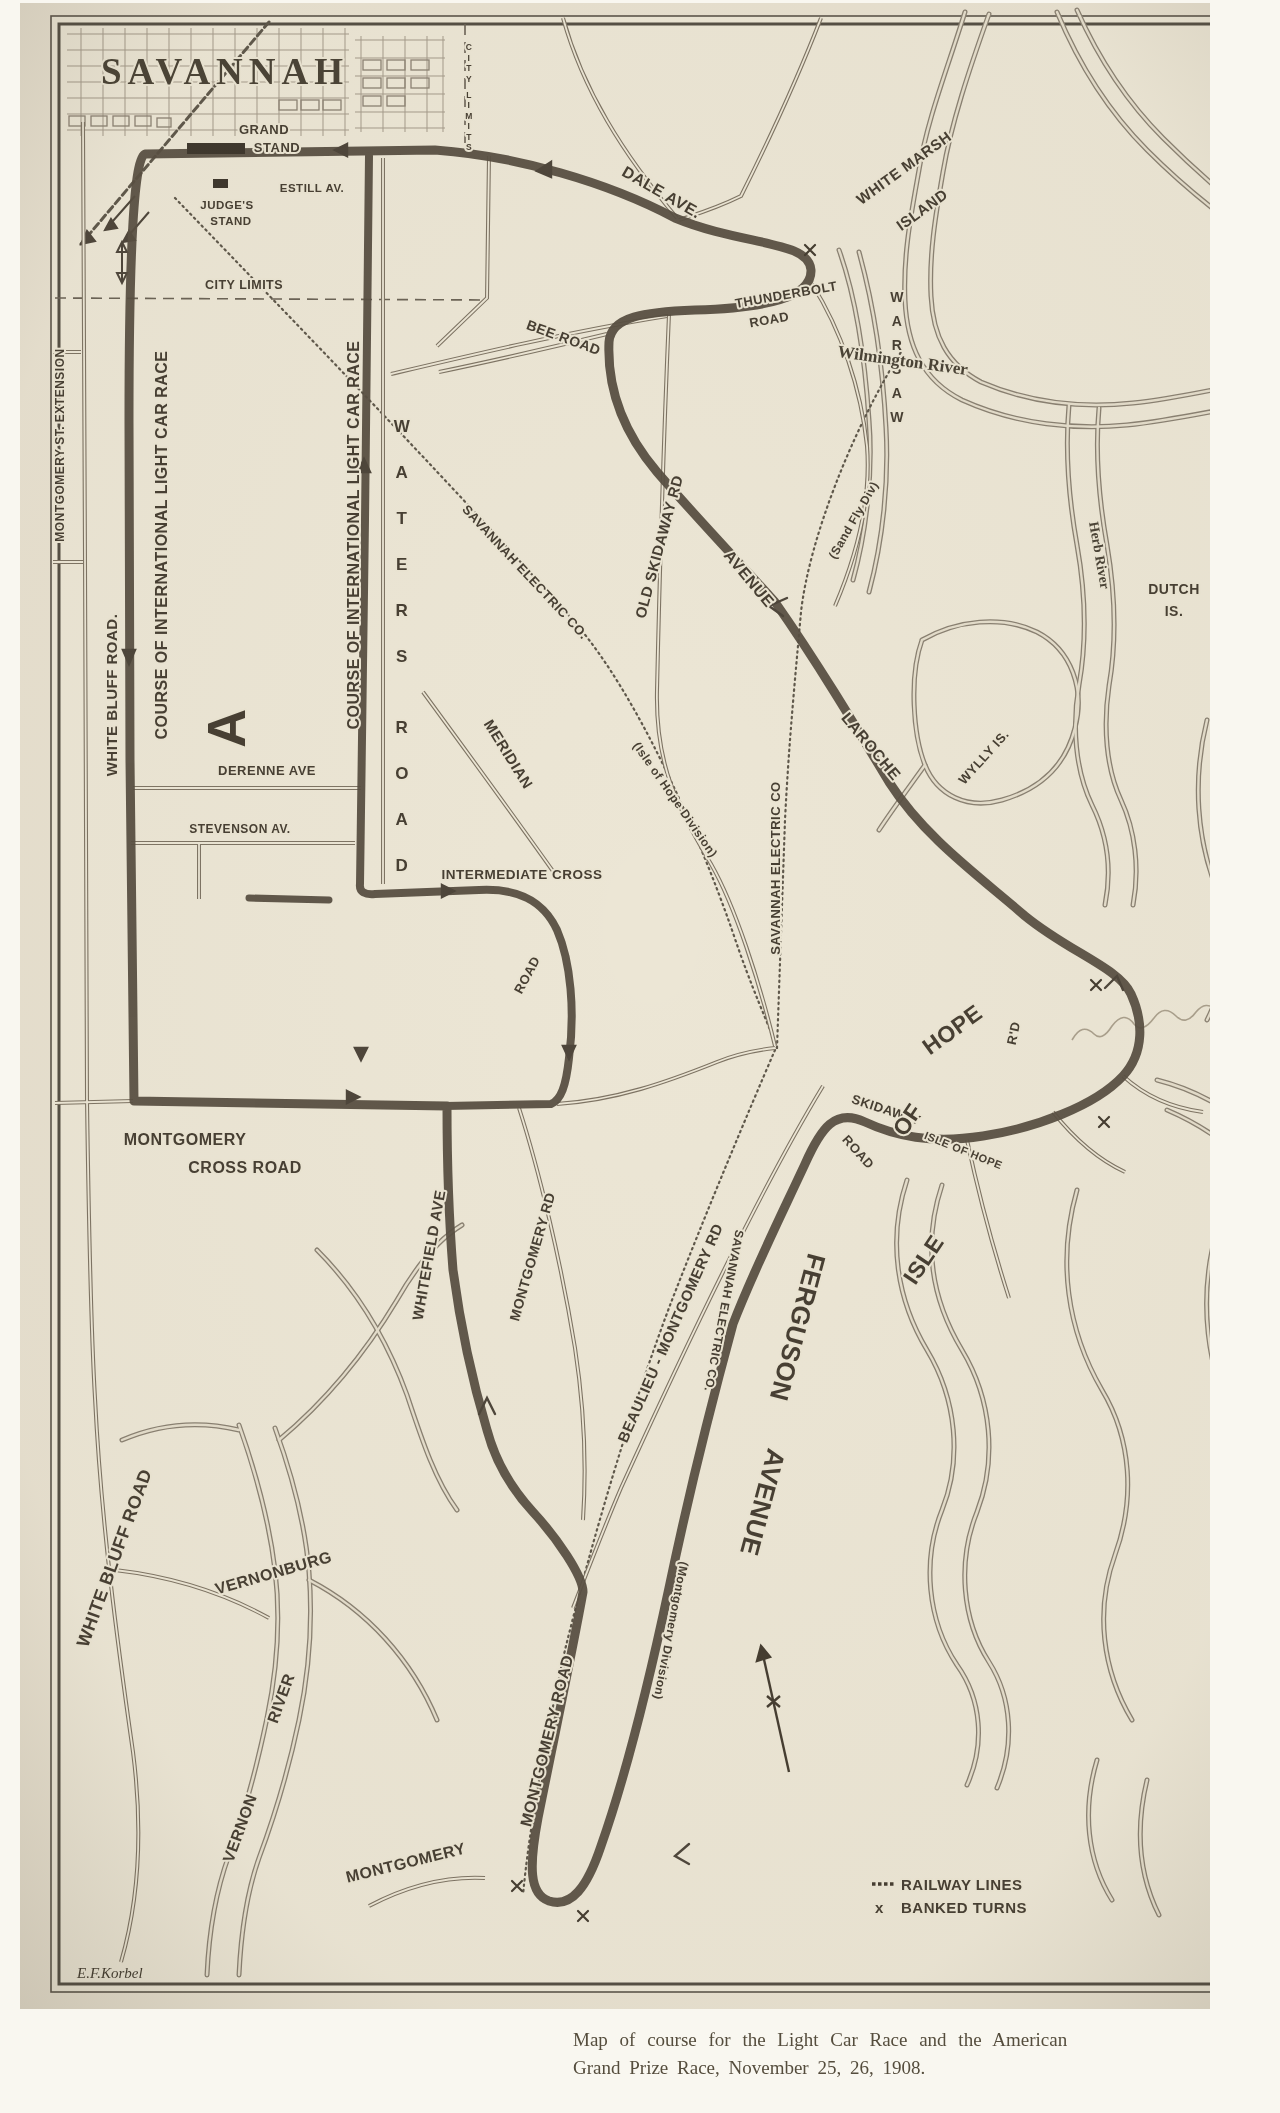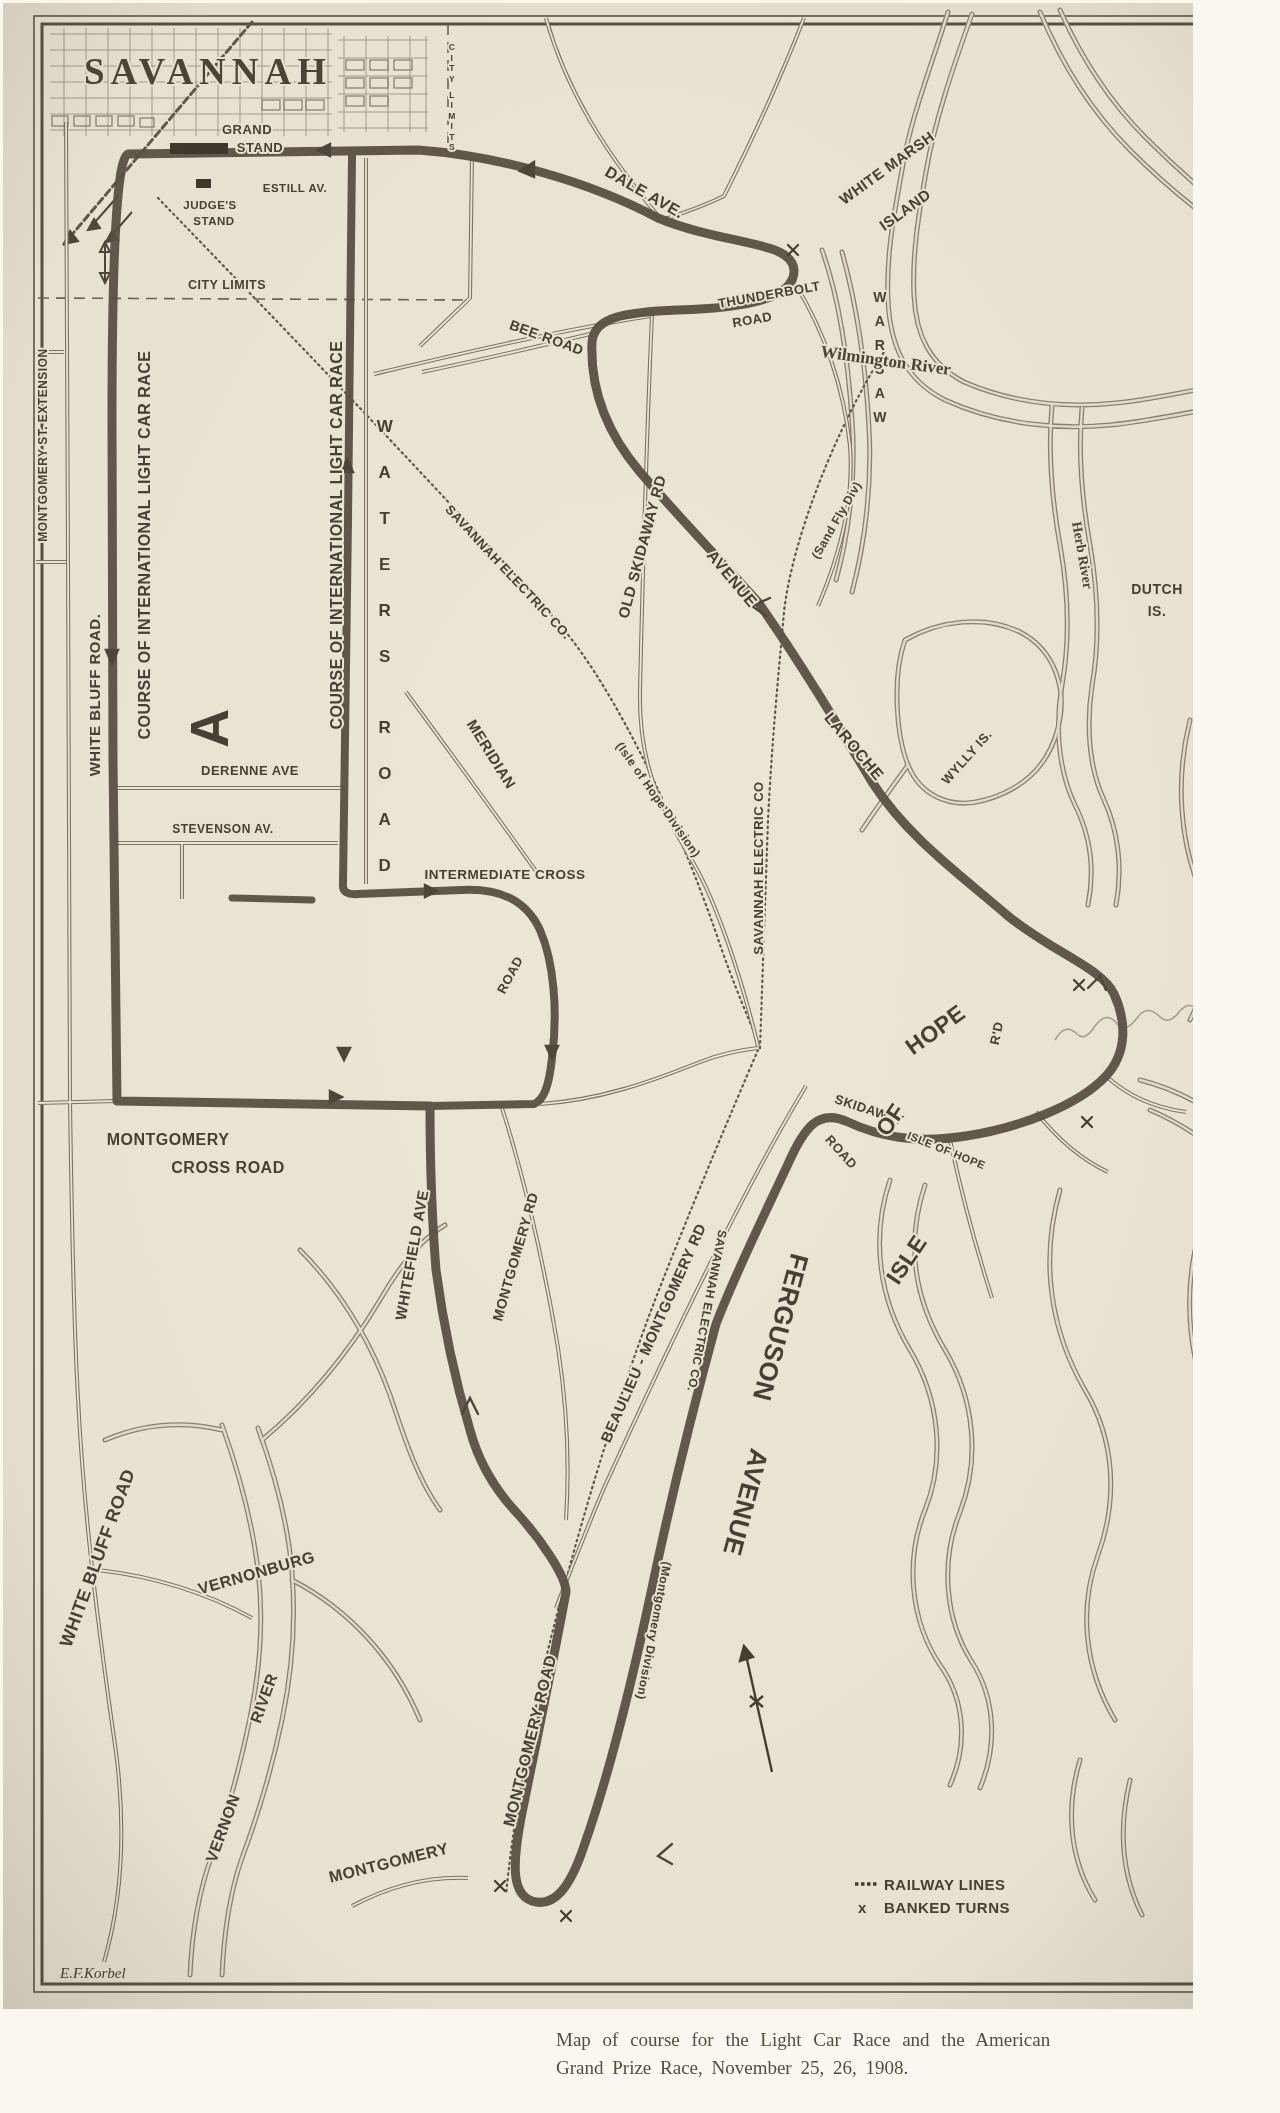--- a/index.html
+++ b/index.html
@@ -1,17 +1,17 @@
 <!DOCTYPE html>
 <html><head>
 <meta charset="utf-8">
 <style>
   html,body{margin:0;padding:0;}
   body{width:1280px;height:2113px;background:#f9f7f0;font-family:"Liberation Sans",sans-serif;}
-  .stage{position:relative;width:1193px;height:2113px;overflow:hidden;}
+  .stage{position:relative;width:1193px;height:2113px;overflow:hidden;margin-left:17px;}
   svg{display:block;}
   .lbl{font-family:"Liberation Sans",sans-serif;font-weight:bold;fill:#473f33;
        paint-order:stroke;stroke:#ebe5d3;stroke-width:4px;stroke-linejoin:round;letter-spacing:.5px;}
   .lbl-serif{font-family:"Liberation Serif",serif;font-weight:bold;fill:#4a4336;
        paint-order:stroke;stroke:#ebe5d3;stroke-width:4px;stroke-linejoin:round;}
   .caption{font-family:"Liberation Serif",serif;fill:#554d3d;}
   .sig{font-family:"Liberation Serif",serif;font-style:italic;fill:#433c30;}
 </style>
 </head>
 <body>

